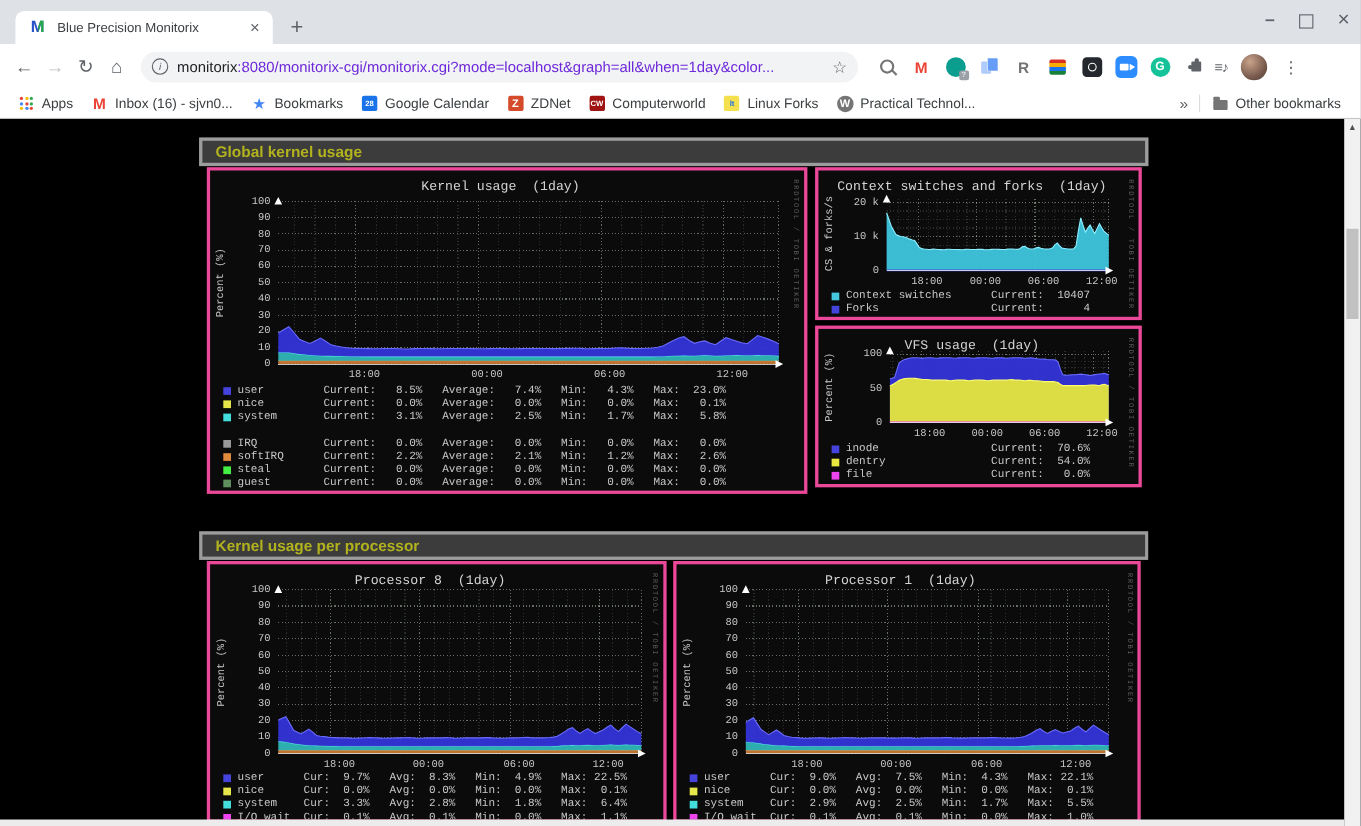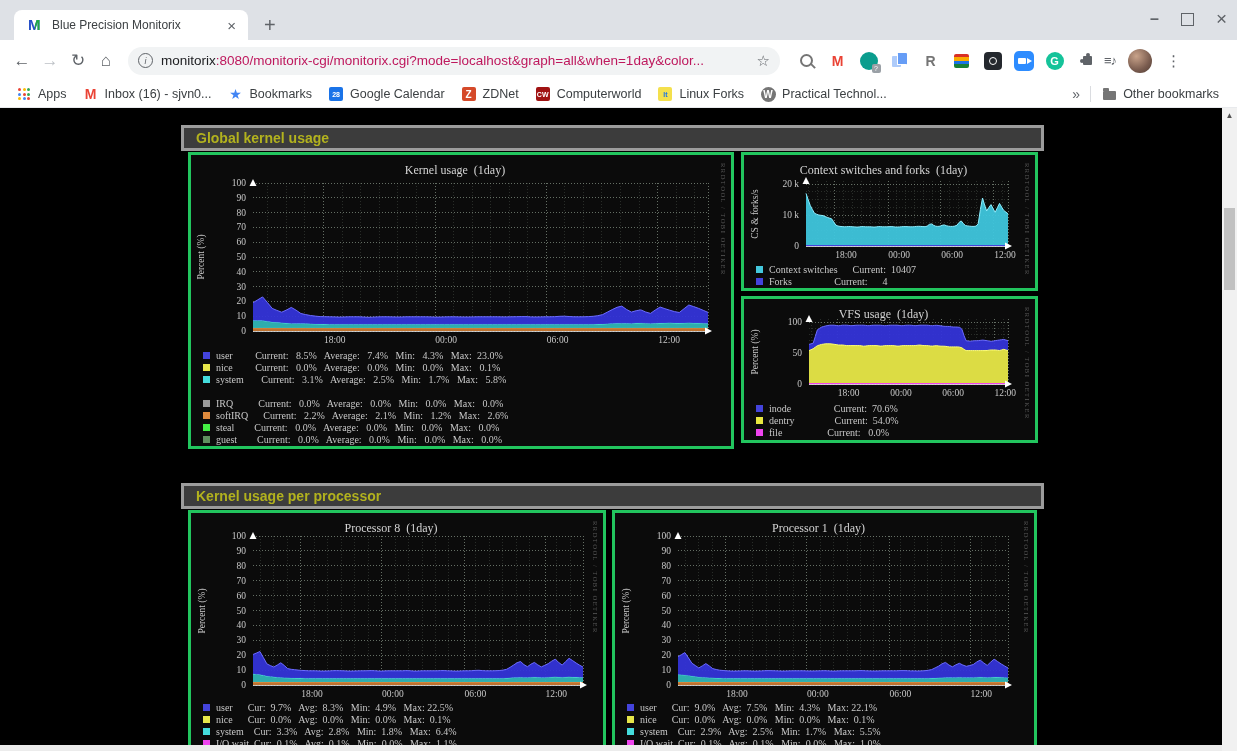--- a/index.html
+++ b/index.html
@@ -26,21 +26,21 @@
     display:flex;align-items:center;}
   .navbtn{width:28px;text-align:center;font-size:17px;color:#5f6368;flex:none;}
   .navbtn.disabled{color:#bdc1c6;}
   .navbtn.first{margin-left:8px;}
   .omnibox{flex:none;width:652px;height:28px;background:#f1f3f4;border-radius:14px;margin-left:8px;
     display:flex;align-items:center;padding:0 10px;box-sizing:border-box;}
   .info-i{width:13px;height:13px;border:1.2px solid #5f6368;border-radius:50%;color:#5f6368;
     font-size:9px;display:flex;align-items:center;justify-content:center;flex:none;font-style:italic;}
   .url{margin-left:8px;font-size:13.5px;white-space:nowrap;overflow:hidden;flex:1;}
   .url .host{color:#202124;}
-  .url .rest{color:#be185d;}
+  .url .rest{color:#6d28d9;}
   .omni-star{color:#5f6368;font-size:15px;margin-left:6px;flex:none;}
 
   .ext-row{display:flex;align-items:center;gap:10px;margin-left:16px;}
   .ext{width:21px;height:21px;display:flex;align-items:center;justify-content:center;position:relative;}
   .ico-letter{font-weight:bold;font-size:14px;}
   .ico-round{width:18px;height:18px;border-radius:50%;display:flex;align-items:center;justify-content:center;
     font-size:11px;font-weight:bold;}
   .ico-search{width:9px;height:9px;border:2px solid #757575;border-radius:50%;position:relative;}
   .ico-search::after{content:"";position:absolute;width:6px;height:2px;background:#757575;
     transform:rotate(45deg);right:-5px;bottom:-2px;}
@@ -81,22 +81,22 @@
   .bm-chevron{color:#5f6368;font-size:14px;margin-right:10px;}
   .bm-divider{width:1px;height:16px;background:#dadce0;margin-right:10px;}
   .bm-other{display:flex;align-items:center;margin-right:18px;}
 
   
   .content{position:absolute;left:0;top:108px;width:1237px;height:643px;background:#000;}
   .mx-section{position:absolute;}
   .mx-header{position:absolute;left:0;width:100%;height:26px;background:#3c3c3c;
     border:3px solid #9c9c9c;box-sizing:border-box;display:flex;align-items:center;}
   .mx-header span{color:#b2b21e;font-weight:bold;font-size:14px;padding-left:12px;}
-  .graph-panel{position:absolute;background:#0b0b0b;border:3px solid #22c55e;box-sizing:border-box;
-    font-family:Liberation Serif, serif;overflow:hidden;}
+  .graph-panel{position:absolute;background:#0b0b0b;border:3px solid #ec4899;box-sizing:border-box;
+    font-family:Liberation Mono, monospace;overflow:hidden;}
   .g-title{position:absolute;left:0;right:12px;text-align:center;color:#d4d4d4;font-size:12px;white-space:pre;}
   .g-ylab{position:absolute;color:#c8c8c8;font-size:9.5px;text-align:center;transform:rotate(-90deg);
     height:12px;line-height:12px;white-space:nowrap;}
   .g-ytick{position:absolute;color:#c8c8c8;font-size:9.5px;text-align:right;height:10px;line-height:10px;}
   .g-xtick{position:absolute;color:#c8c8c8;font-size:9.5px;text-align:right;width:44px;}
   .g-svg{position:absolute;left:0;top:0;}
   .g-lrow{position:absolute;left:12px;display:flex;align-items:center;height:12px;color:#c8c8c8;font-size:10px;}
   .g-swatch{width:7px;height:7px;margin-right:6px;flex:none;}
   .g-ltext{white-space:pre;text-align:center;}
   .g-wm{position:absolute;right:4px;top:8px;color:#5a5a5a;font-size:6.5px;letter-spacing:1.5px;

